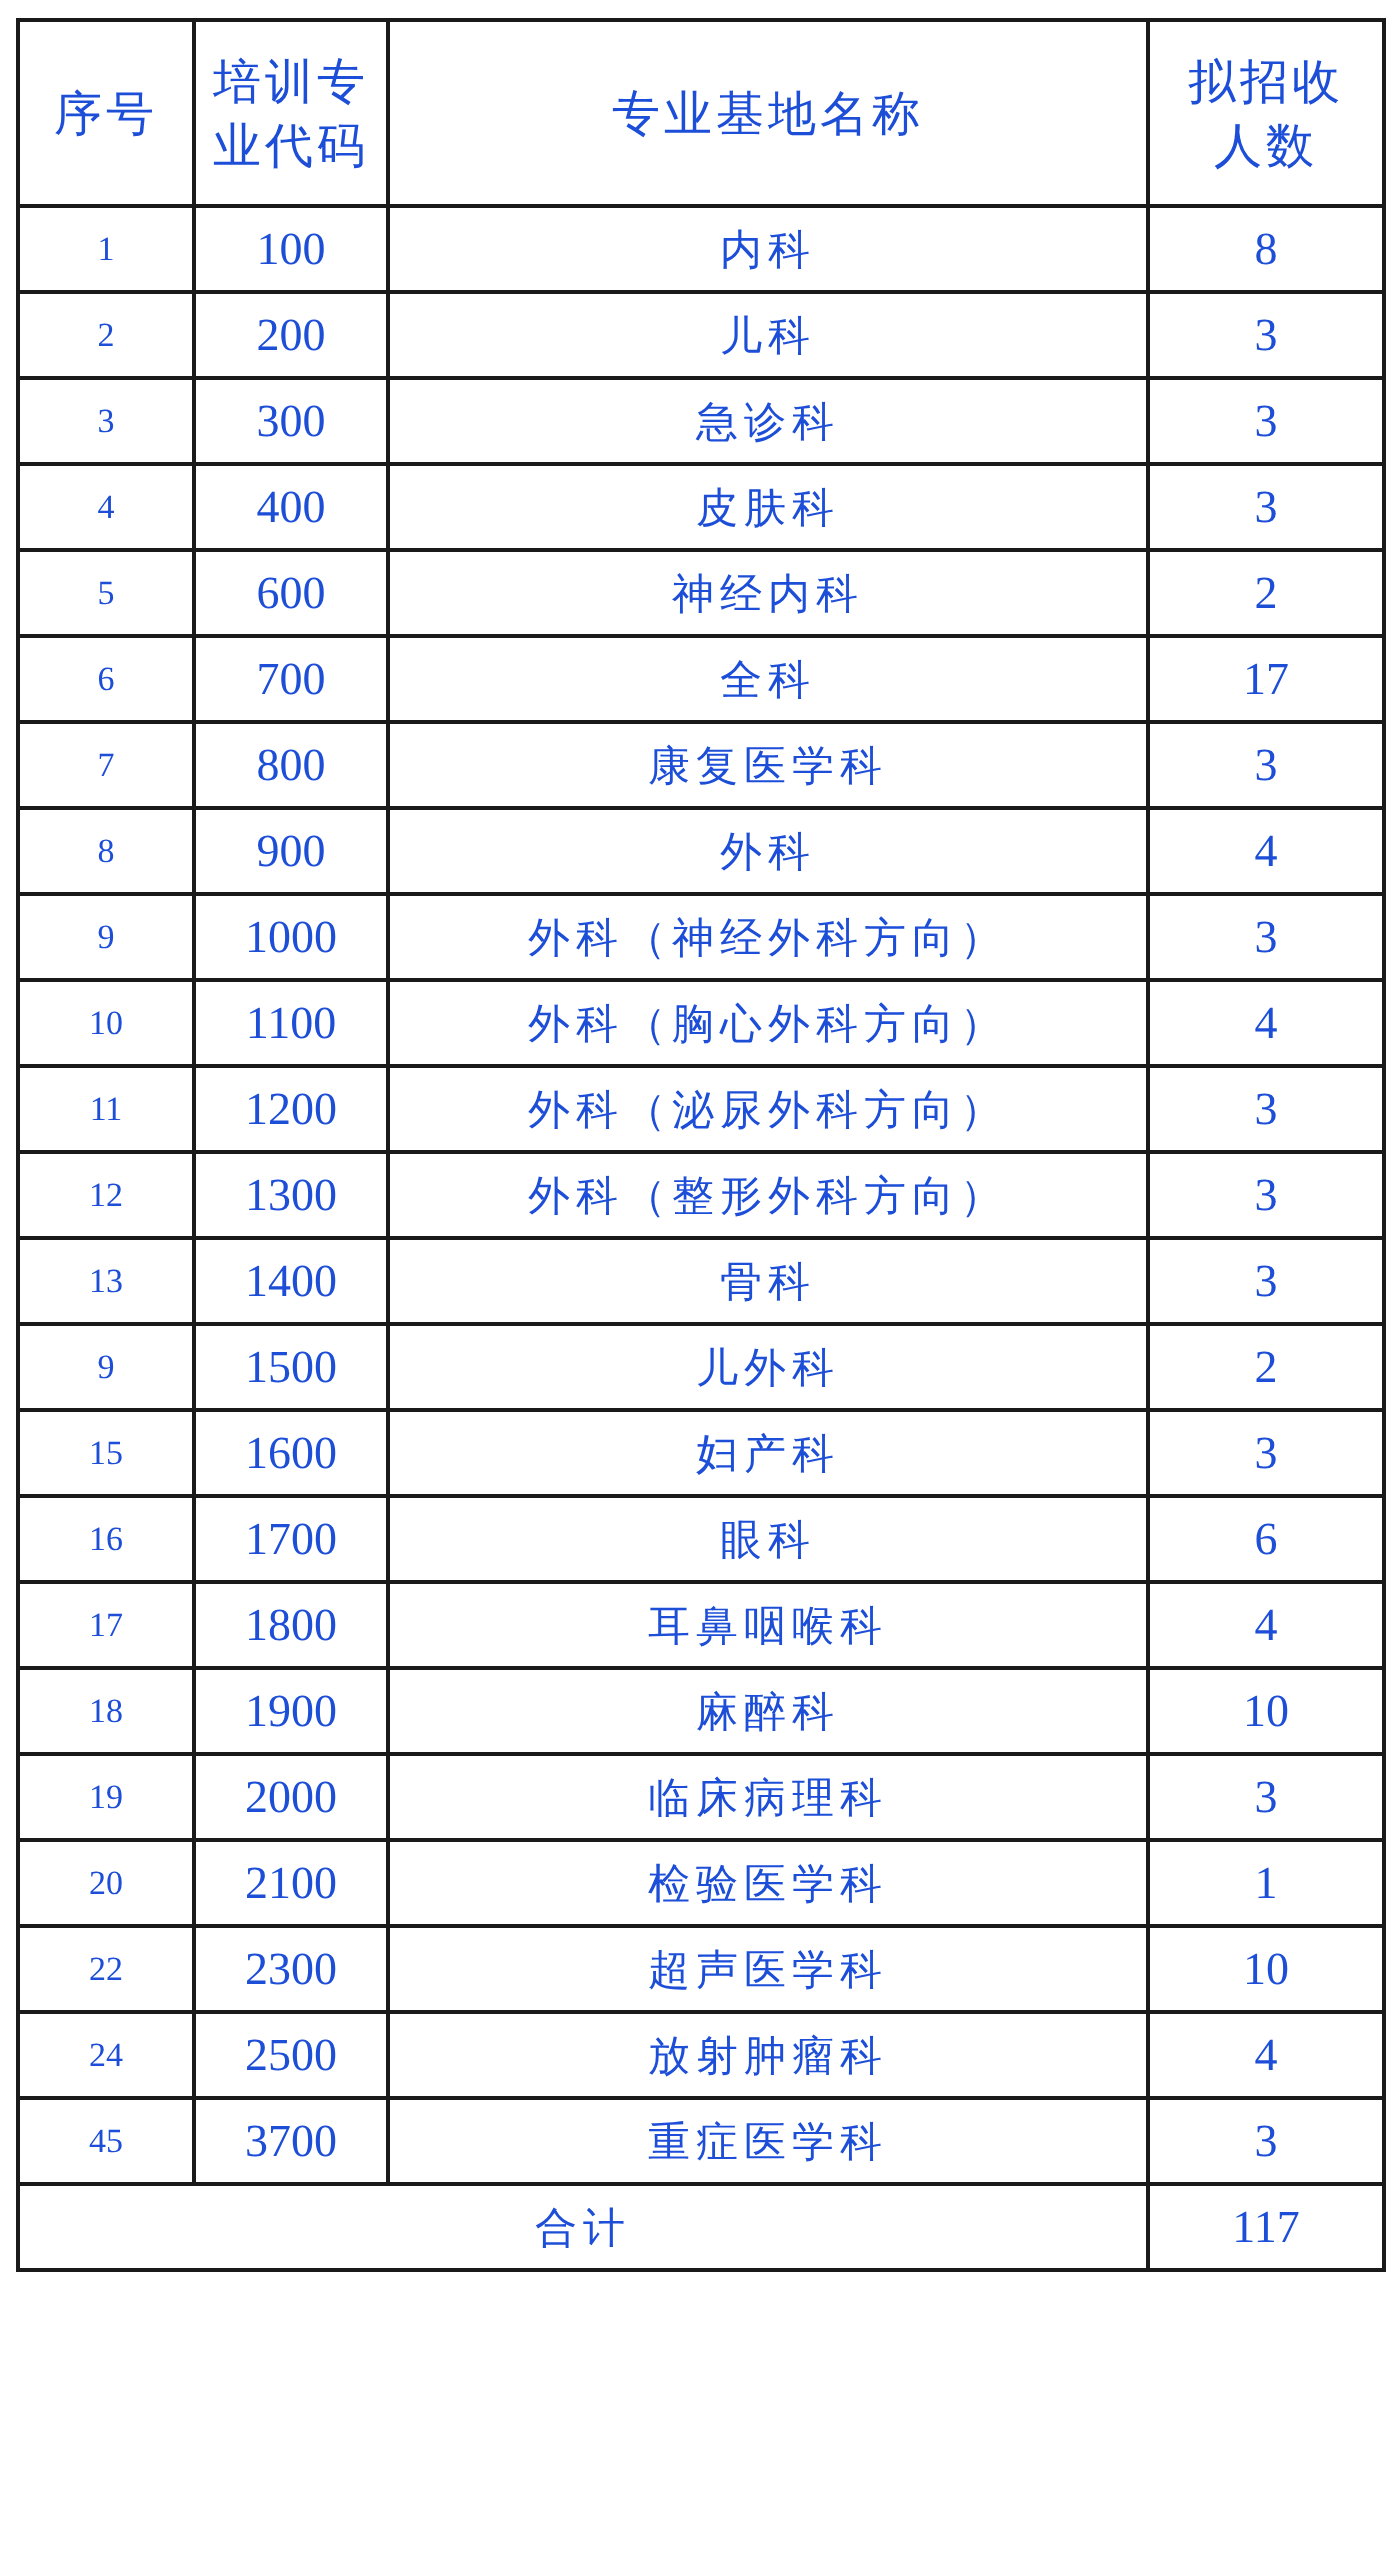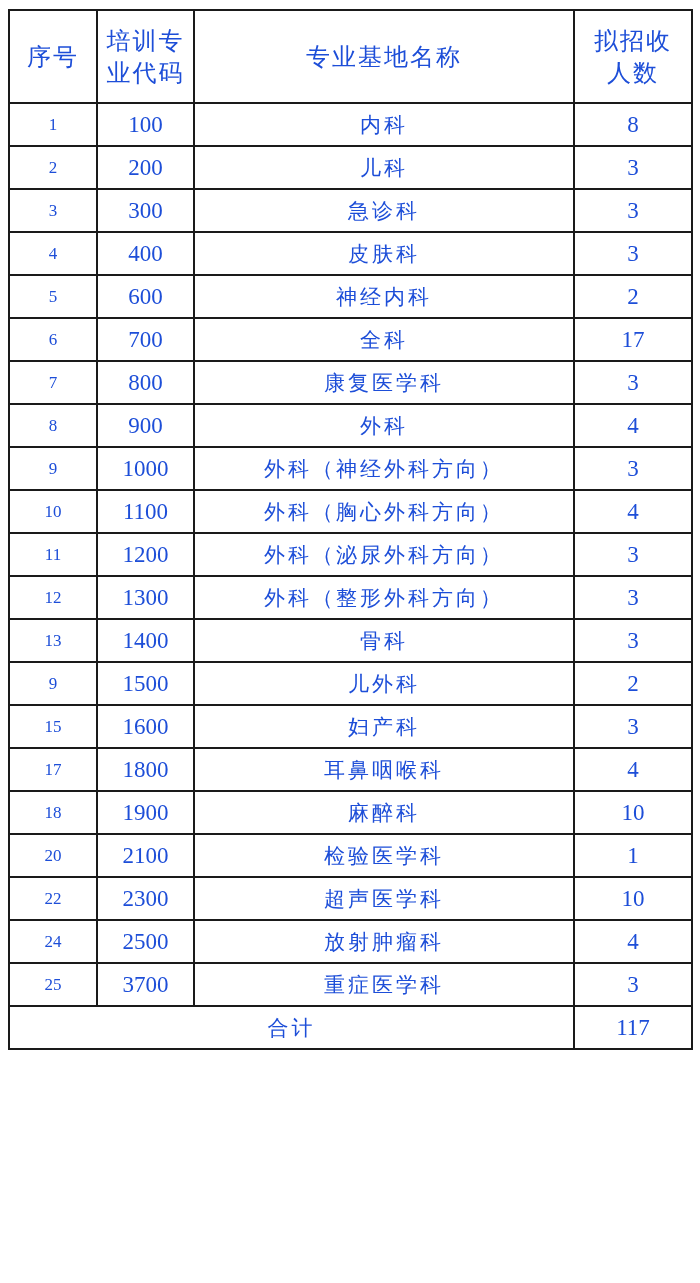--- a/index.html
+++ b/index.html
@@ -126,51 +126,63 @@
         <td class="name">儿外科</td>
         <td>2</td>
       </tr>
       <tr>
         <td class="seq">15</td>
         <td>1600</td>
         <td class="name">妇产科</td>
         <td>3</td>
       </tr>
       <tr>
+        <td class="seq">16</td>
+        <td>1700</td>
+        <td class="name">眼科</td>
+        <td>6</td>
+      </tr>
+      <tr>
         <td class="seq">17</td>
         <td>1800</td>
         <td class="name">耳鼻咽喉科</td>
         <td>4</td>
       </tr>
       <tr>
         <td class="seq">18</td>
         <td>1900</td>
         <td class="name">麻醉科</td>
         <td>10</td>
+      </tr>
+      <tr>
+        <td class="seq">19</td>
+        <td>2000</td>
+        <td class="name">临床病理科</td>
+        <td>3</td>
       </tr>
       <tr>
         <td class="seq">20</td>
         <td>2100</td>
         <td class="name">检验医学科</td>
         <td>1</td>
       </tr>
       <tr>
         <td class="seq">22</td>
         <td>2300</td>
         <td class="name">超声医学科</td>
         <td>10</td>
       </tr>
       <tr>
         <td class="seq">24</td>
         <td>2500</td>
         <td class="name">放射肿瘤科</td>
         <td>4</td>
       </tr>
       <tr>
-        <td class="seq">25</td>
+        <td class="seq">45</td>
         <td>3700</td>
         <td class="name">重症医学科</td>
         <td>3</td>
       </tr>
     </tbody>
   <tfoot>
     <tr class="total">
       <td colspan="3" class="totlabel">合计</td>
       <td>117</td>
     </tr>

